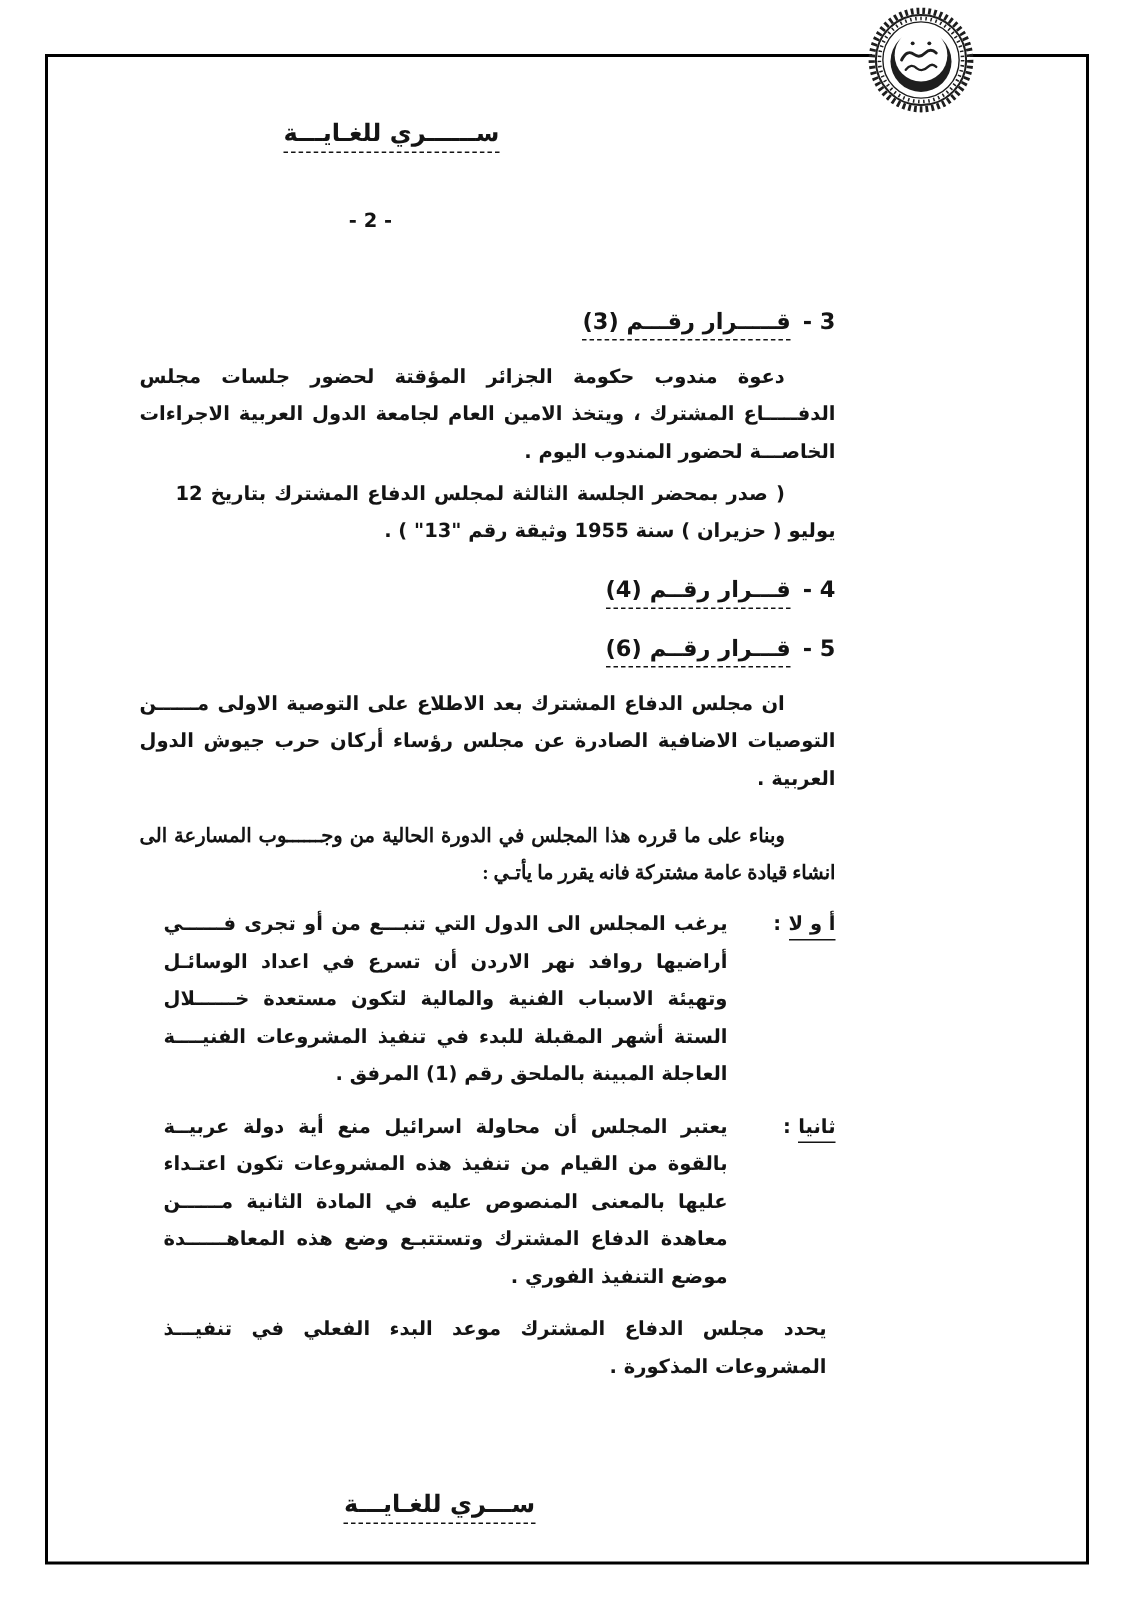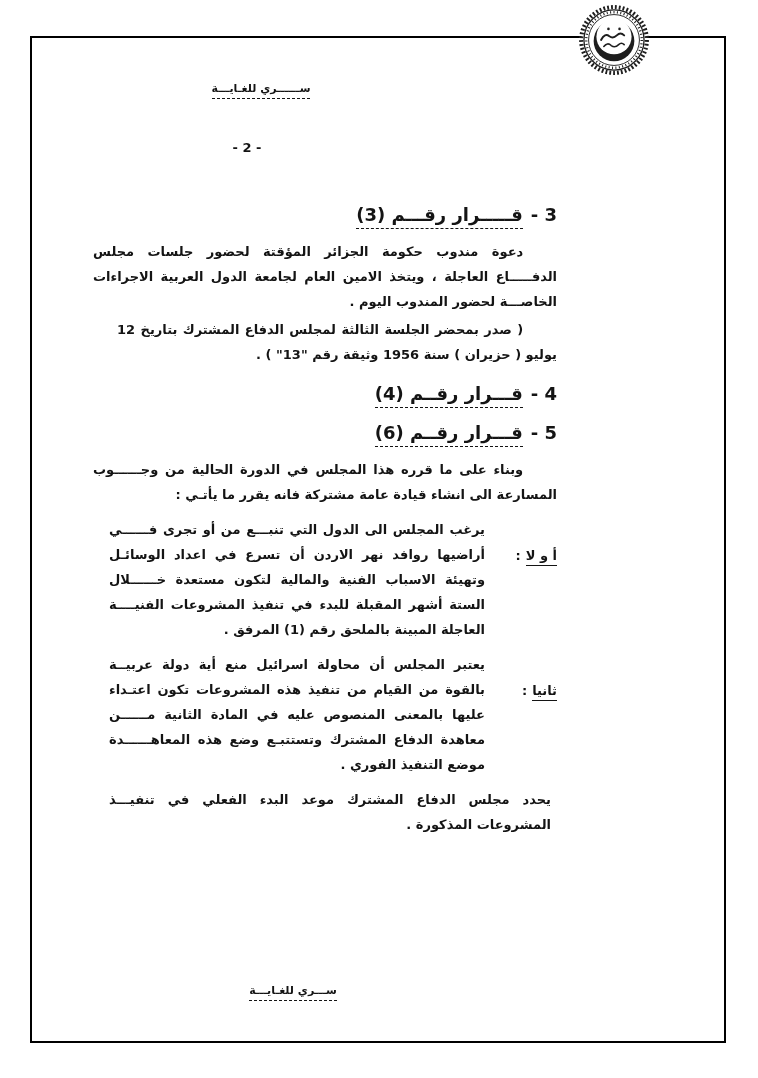--- a/index.html
+++ b/index.html
@@ -33,65 +33,64 @@
     font-size: 13px;
     font-weight: 700;
     line-height: 25px;
     text-align: justify;
   }
   .secret {
     text-align: center;
     position: relative;
     right: 64px;
     margin: 0 0 34px 0;
-    font-size: 11px;
+    font-size: 16px;
     letter-spacing: 1px;
     white-space: nowrap;
   }
   .secret.bottom {
     position: absolute;
     top: 898px; left: 0; right: 64px;
-    margin: 4px;
+    margin: 16px;
   }
   .u-dash {
     border-bottom: 1.6px dashed #141414;
     padding-bottom: 3px;
   }
   .u-solid {
     border-bottom: 1.5px solid #141414;
     padding-bottom: 2px;
   }
   .pagenum {
     text-align: center;
     position: relative;
     right: 78px;
     margin: 0 0 42px 0;
     font-size: 13px;
   }
   .pagenum span { direction: ltr; unicode-bidi: embed; }
   .heading {
     margin: 14px 0 12px 0;
-    font-size: 18px;
+    font-size: 15px;
   }
   .h-num { margin-left: 8px; }
   .h-title { letter-spacing: 0.5px; }
   .body-par {
     margin: 0 0 3px 0;
     text-indent: 2.6em;
   }
   .source { padding-left: 24px; }
-  .mt { margin-top: 12px; }
+  .mt { margin-top: 12px; font-family: Liberation Serif, serif; }
   .item {
     display: flex;
     margin: 10px 0 6px 0;
   }
   .item-label {
     flex: 0 0 66px;
     white-space: nowrap;
-    margin-top: 26px;
   }
   .item-label .sep { margin-right: 5px; }
   .item-body {
     flex: 1;
     margin: 0 6px 0 16px;
     text-align: justify;
   }
 </style>
 </head>
 <body>
@@ -121,30 +120,31 @@
       <span class="u-dash">ســــــري للغـايـــة</span>
     </div>
 
     <div class="pagenum">
       <span>- 2 -</span>
     </div>
 
     <div class="heading">
       <span class="h-num">3 -</span><span class="u-dash h-title">قـــــرار رقـــم (3)</span>
     </div>
-    <p class="body-par">دعوة مندوب حكومة الجزائر المؤقتة لحضور جلسات مجلس الدفـــــاع العاجلة ، ويتخذ الامين العام لجامعة الدول العربية الاجراءات الخاصـــة لحضور المندوب اليوم .</p>
-    <p class="body-par source">( صدر بمحضر الجلسة الثالثة لمجلس الدفاع المشترك بتاريخ 12 يوليو ( حزيران ) سنة 1956 وثيقة رقم "13" ) .</p>
+    <p class="body-par">دعوة مندوب حكومة الجزائر المؤقتة لحضور جلسات مجلس الدفـــــاع المشترك ، ويتخذ الامين العام لجامعة الدول العربية الاجراءات الخاصـــة لحضور المندوب اليوم .</p>
+    <p class="body-par source">( صدر بمحضر الجلسة الثالثة لمجلس الدفاع المشترك بتاريخ 12 يوليو ( حزيران ) سنة 1955 وثيقة رقم "13" ) .</p>
 
     <div class="heading">
       <span class="h-num">4 -</span><span class="u-dash h-title">قـــرار رقــم (4)</span>
     </div>
 
     <div class="heading">
       <span class="h-num">5 -</span><span class="u-dash h-title">قـــرار رقــم (6)</span>
     </div>
+    <p class="body-par">ان مجلس الدفاع المشترك بعد الاطلاع على التوصية الاولى مــــــن التوصيات الاضافية الصادرة عن مجلس رؤساء أركان حرب جيوش الدول العربية .</p>
     <p class="body-par mt">وبناء على ما قرره هذا المجلس في الدورة الحالية من وجــــــوب المسارعة الى انشاء قيادة عامة مشتركة فانه يقرر ما يأتـي :</p>
 
     <div class="item">
       <div class="item-label">
         <span class="u-solid">أ و لا</span><span class="sep">:</span>
       </div>
       <p class="item-body">يرغب المجلس الى الدول التي تنبـــع من أو تجرى فــــــي أراضيها روافد نهر الاردن أن تسرع في اعداد الوسائـل وتهيئة الاسباب الفنية والمالية لتكون مستعدة خــــــلال الستة أشهر المقبلة للبدء في تنفيذ المشروعات الفنيــــة العاجلة المبينة بالملحق رقم (1) المرفق .</p>
     </div>
 
     <div class="item">

